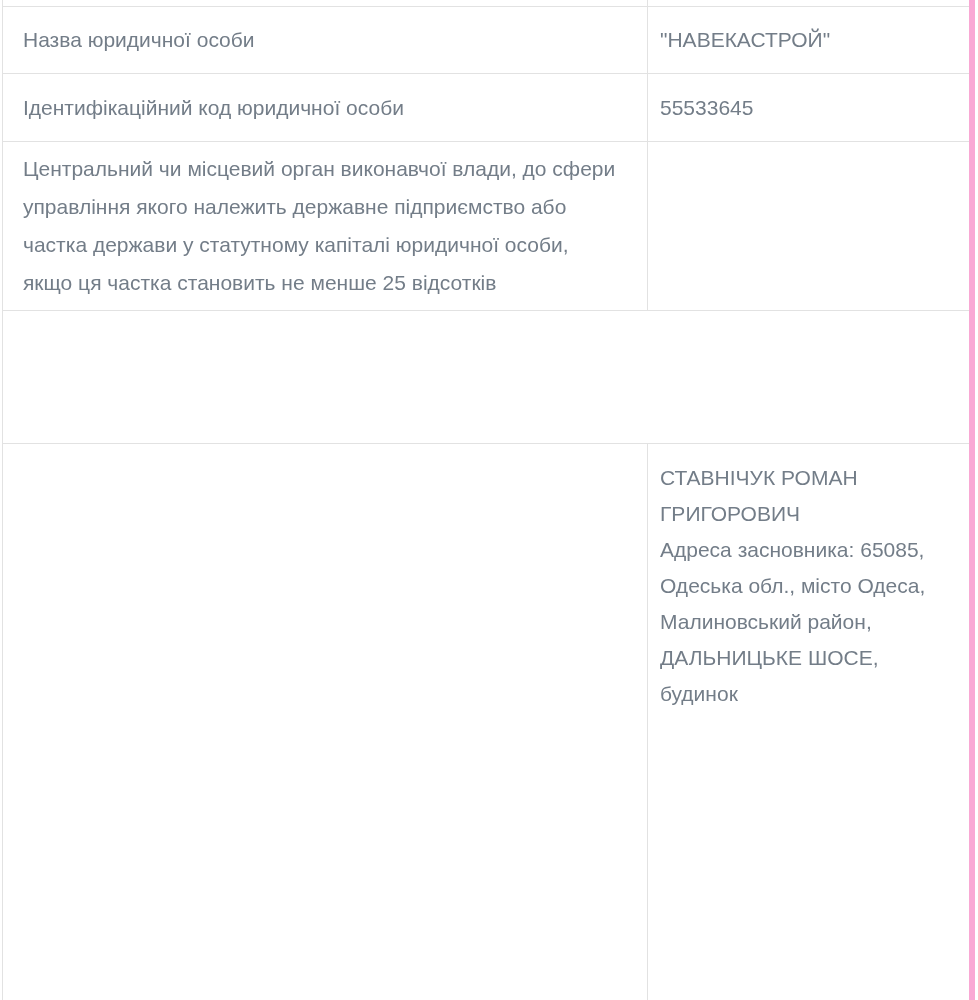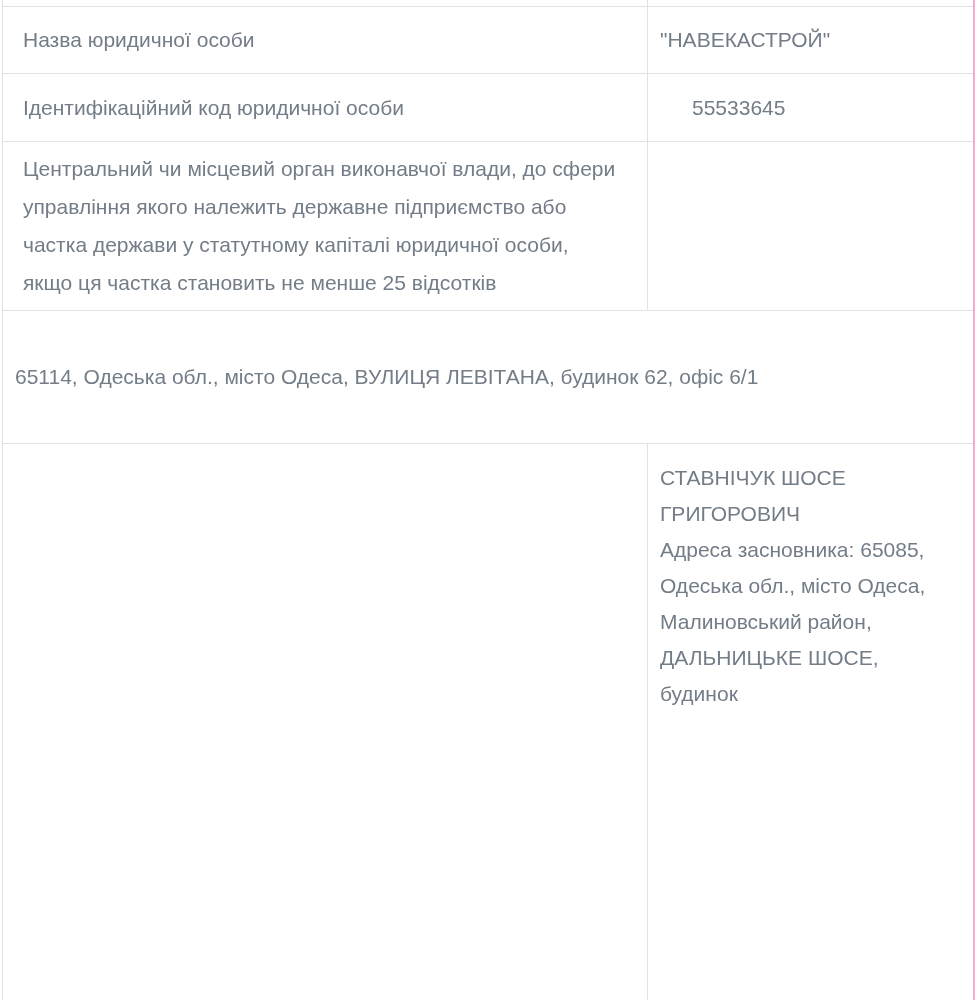--- a/index.html
+++ b/index.html
@@ -10,31 +10,31 @@
     font-family: "Liberation Sans", "DejaVu Sans", sans-serif;
     color: #737d88;
     font-size: 21px;
   }
   .registry-table {
     position: absolute;
     left: 2px; top: 0;
     width: 973px;
     height: 1000px;
     border-left: 1px solid #e2e2e2;
-    border-right: 2px solid #f9a8d4;
+    border-right: 6px solid #f9a8d4;
     background: #ffffff;
   }
   .row {
     display: flex;
     border-bottom: 1px solid #e2e2e2;
     width: 100%;
   }
   .row-partial { height: 7px; }
   .row-name { min-height: 67px; }
-  .row-code { min-height: 68px; gap: 32px; }
+  .row-code { min-height: 68px; }
   .row-authority { min-height: 168px; }
   .row-location { min-height: 133px; }
   .row-founders { min-height: 558px; border-bottom: none; }
   .cell-label {
     width: 645px;
     flex: 0 0 645px;
     border-right: 1px solid #e2e2e2;
     padding: 8px 30px 8px 20px;
     display: flex;
     align-items: center;
@@ -94,34 +94,31 @@
   <div class="row row-authority">
     <div class="cell-label">
       <span>Центральний чи місцевий орган виконавчої влади, до сфери управління якого належить державне підприємство або частка держави у статутному капіталі юридичної особи, якщо ця частка становить не менше 25 відсотків</span>
     </div>
     <div class="cell-value">
       <span></span>
     </div>
   </div>
 
   <div class="row row-location">
-    <div class="cell-value">
-      <span>65114, Одеська обл., місто Одеса, ВУЛИЦЯ ЛЕВІТАНА, будинок 62, офіс 6/1</span>
-    </div>
   </div>
 
   <div class="row row-founders">
     <div class="cell-label">
       <span></span>
     </div>
     <div class="cell-value">
 
 
       <div class="founder-entry">
-        <div class="founder-name">СТАВНІЧУК ШОСЕ ГРИГОРОВИЧ</div>
+        <div class="founder-name">СТАВНІЧУК РОМАН ГРИГОРОВИЧ</div>
         <div class="founder-address">Адреса засновника: 65085, Одеська обл., місто Одеса, Малиновський район, ДАЛЬНИЦЬКЕ ШОСЕ, будинок</div>
 
       </div>
 
     </div>
   </div>
 
 </div>
 
 </body></html>

